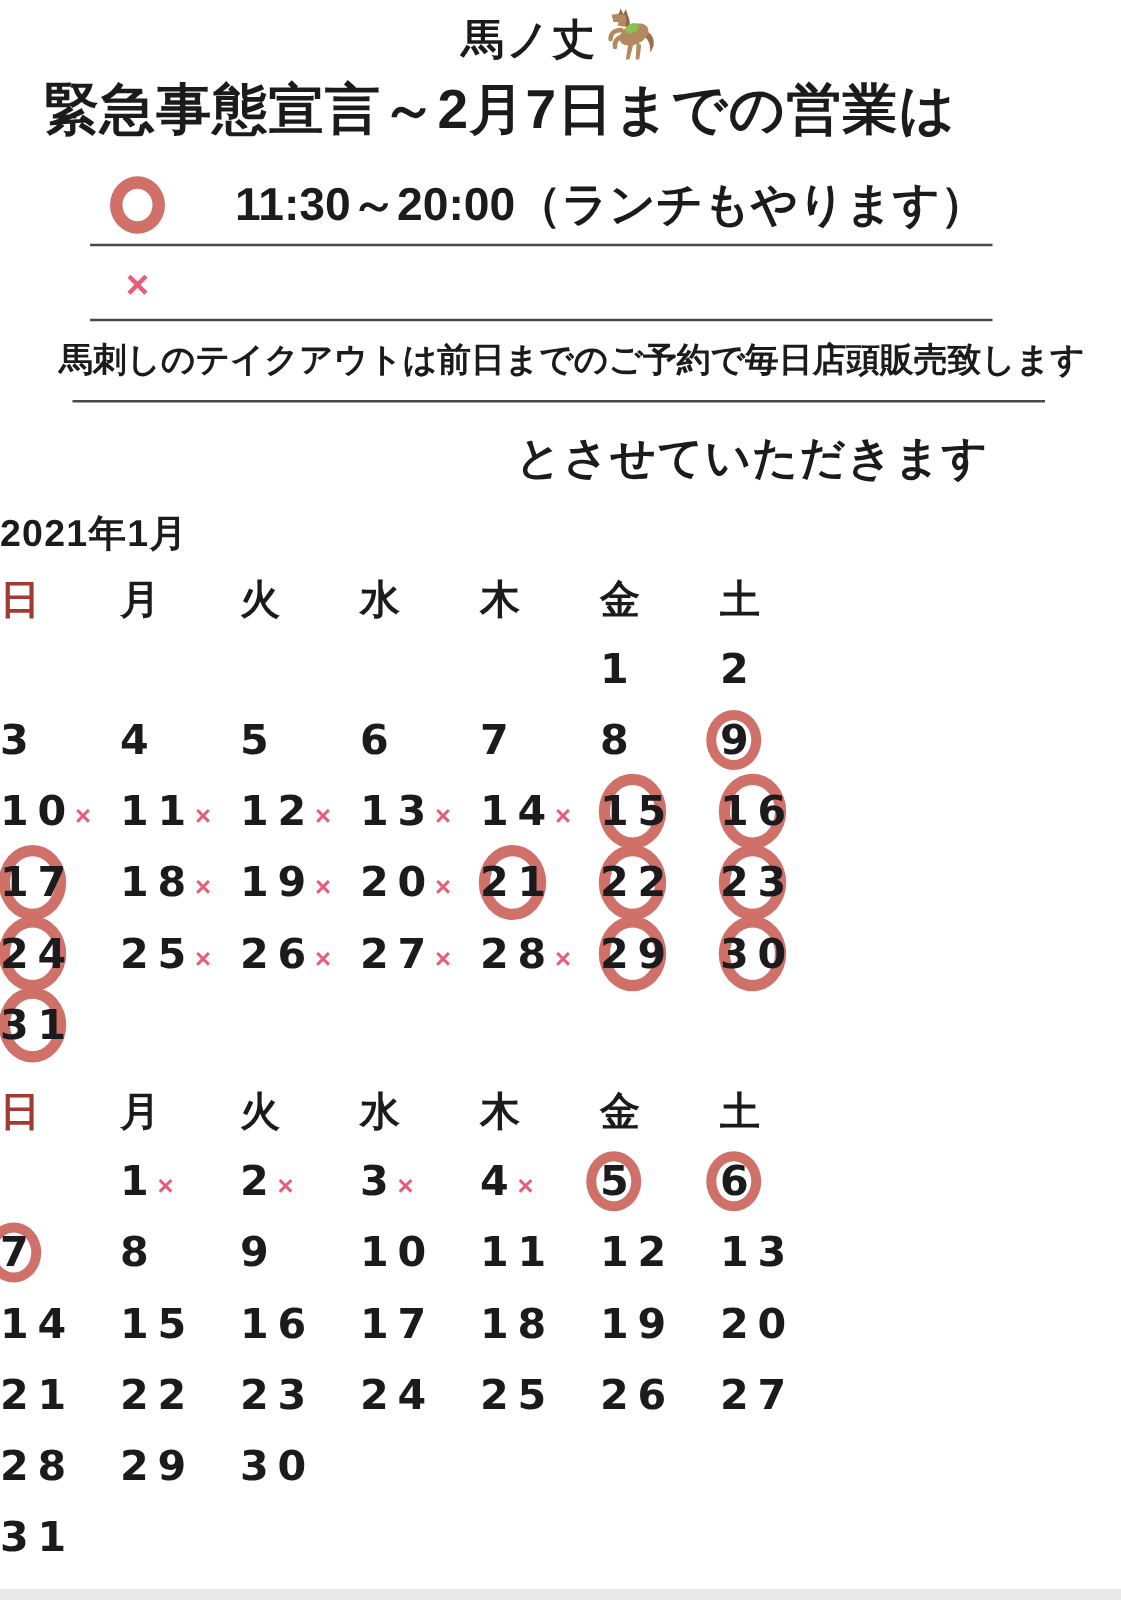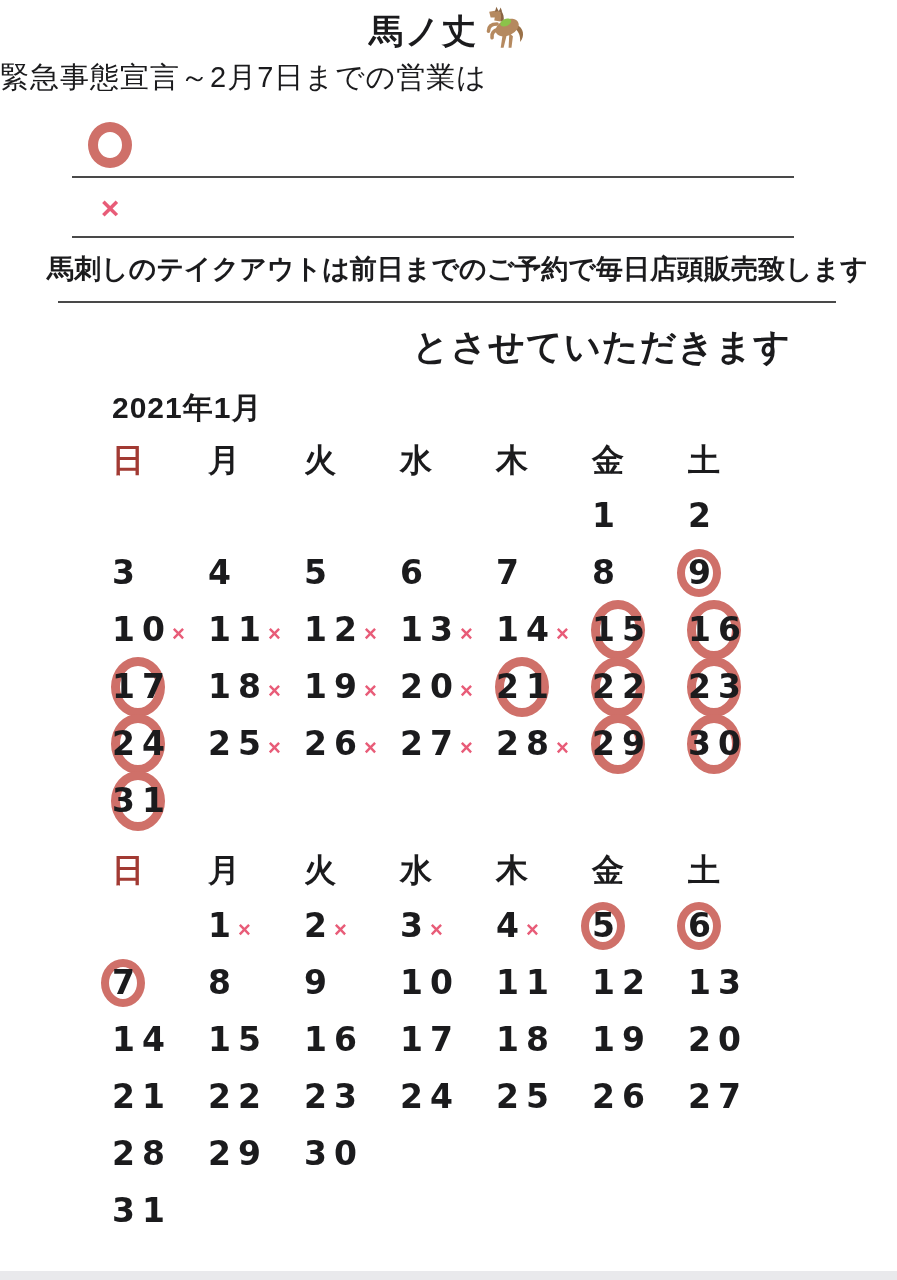--- a/index.html
+++ b/index.html
@@ -9,37 +9,37 @@
   *{box-sizing:border-box;margin:0;padding:0;}
   html,body{background:#fff;}
   body{font-family:"Liberation Sans","DejaVu Sans",sans-serif;color:var(--ink);}
   .page{position:relative;width:897px;height:1280px;background:#fff;overflow:hidden;}
 
   
   .header{padding-top:8px;text-align:left;}
   .title-row{display:flex;align-items:center;justify-content:center;gap:4px;height:48px;}
   .store-name{font-size:34px;font-weight:bold;letter-spacing:2px;}
   .horse{width:46px;height:46px;margin-top:-6px;}
-  .subtitle{font-size:29px;font-weight:normal;letter-spacing:1px;margin-top:2px;}
+  .subtitle{font-size:44px;font-weight:bold;letter-spacing:1px;margin-top:2px;margin-left:35px;}
 
   
   .legend{margin-top:18px;}
   .legend-row{display:flex;align-items:center;margin-left:88px;height:58px;}
   .legend-circle{width:44px;height:46px;border:10px solid var(--ring);border-radius:50%;display:inline-block;}
   .legend-x{font-size:32px;font-weight:bold;color:var(--x);width:44px;text-align:center;display:inline-block;}
   .legend-text{font-size:37px;font-weight:bold;margin-left:56px;letter-spacing:0px;white-space:nowrap;}
   .rule{border:none;height:2px;background:var(--rule);margin:2px 0 0 72px;width:722px;}
   .rule.wide{margin-left:58px;width:778px;}
   .closed-row{height:52px;margin-top:4px;}
 
   .notice{font-size:27px;font-weight:bold;text-align:center;padding:13px 0 12px 18px;white-space:nowrap;letter-spacing:0px;}
   .closing{font-size:36px;font-weight:bold;text-align:right;margin:20px 106px 0 0;letter-spacing:1px;}
 
   
-  .calendar{margin-left:112px;}
+  .calendar{}
   .cal-jan{margin-top:16px;}
   .cal-feb{margin-top:20px;}
   .cal-title{font-size:30px;font-weight:bold;letter-spacing:1px;}
   .weekday-row{display:grid;grid-template-columns:repeat(7,96px);margin-top:10px;height:40px;align-items:center;}
   .wd{font-size:32px;font-weight:bold;}
   .wd.sun{color:var(--sun);}
   .date-grid{display:grid;grid-template-columns:repeat(7,96px);grid-auto-rows:57px;margin-top:8px;}
   .cell{display:flex;align-items:center;position:relative;}
   .num{position:relative;display:inline-block;}
   .digits{position:relative;z-index:1;font-size:33px;font-weight:bold;letter-spacing:7px;font-family:"DejaVu Sans","Liberation Sans",sans-serif;}
@@ -80,20 +80,21 @@
 
         <ellipse cx="33" cy="23" rx="8" ry="5" transform="rotate(-25 33 23)" fill="#8bc34a"></ellipse>
       </svg>
     </div>
     <div class="subtitle">緊急事態宣言～2月7日までの営業は</div>
   </div>
 
   <div class="legend">
     <div class="legend-row">
       <span class="legend-circle"></span>
+      <span class="legend-text">11:30～20:00（ランチもやります）</span>
     </div>
     <div class="rule"></div>
     <div class="legend-row closed-row">
       <span class="legend-x">×</span>
     </div>
     <div class="rule"></div>
     <div class="notice">馬刺しのテイクアウトは前日までのご予約で毎日店頭販売致します</div>
     <div class="rule wide"></div>
     <div class="closing">とさせていただきます</div>
   </div>

